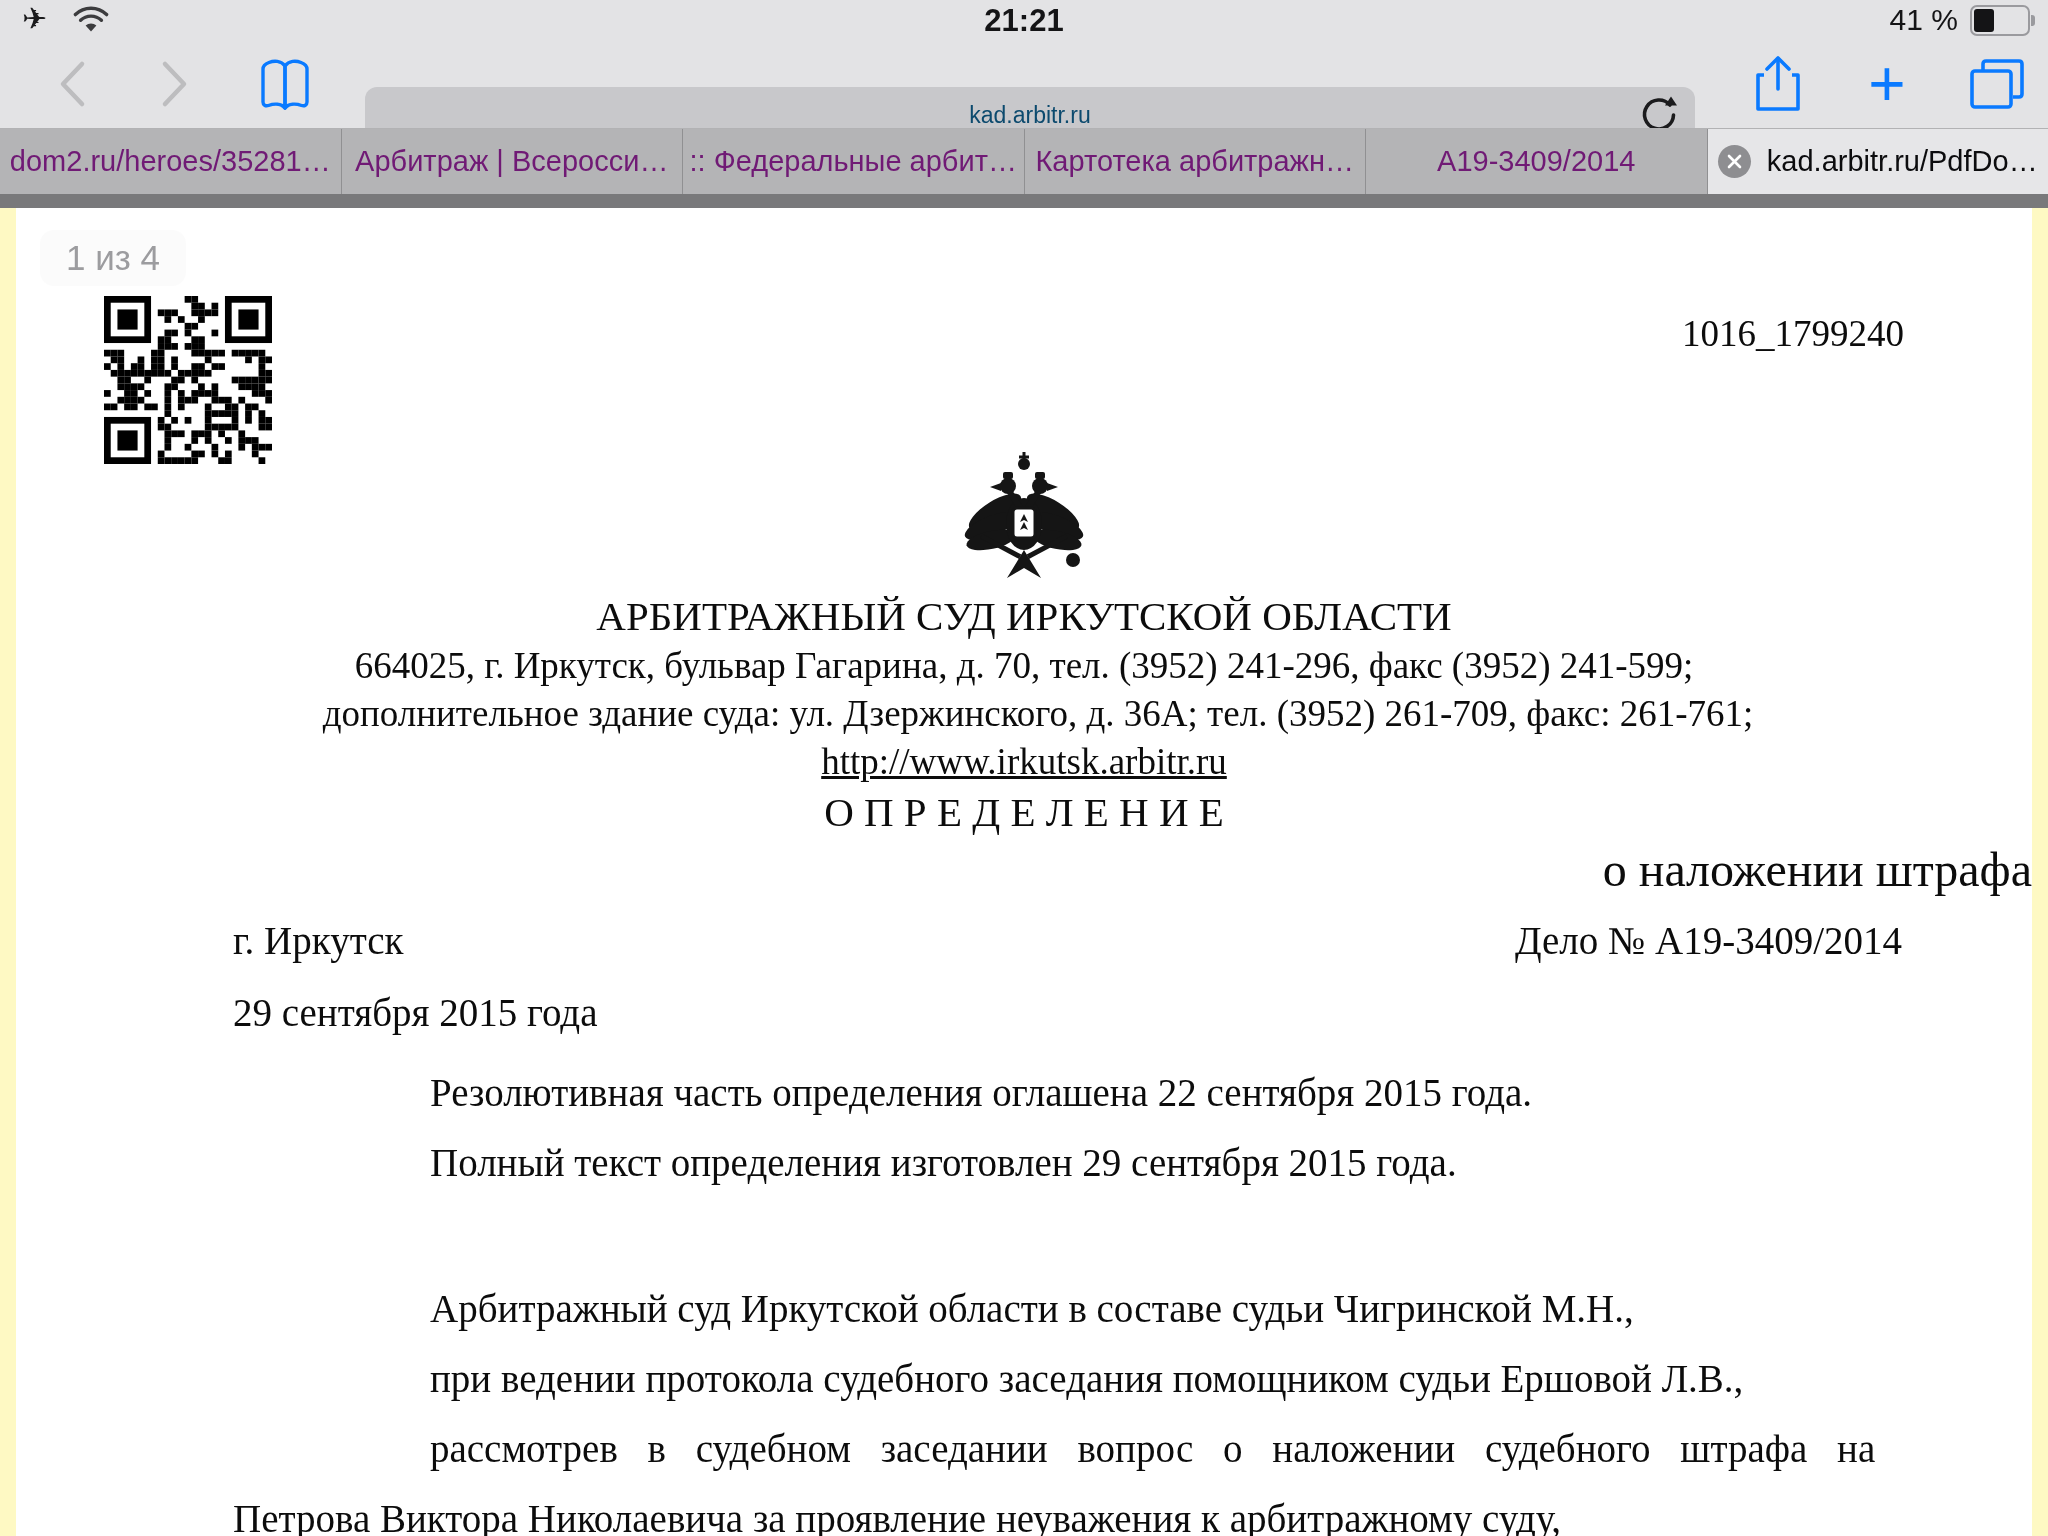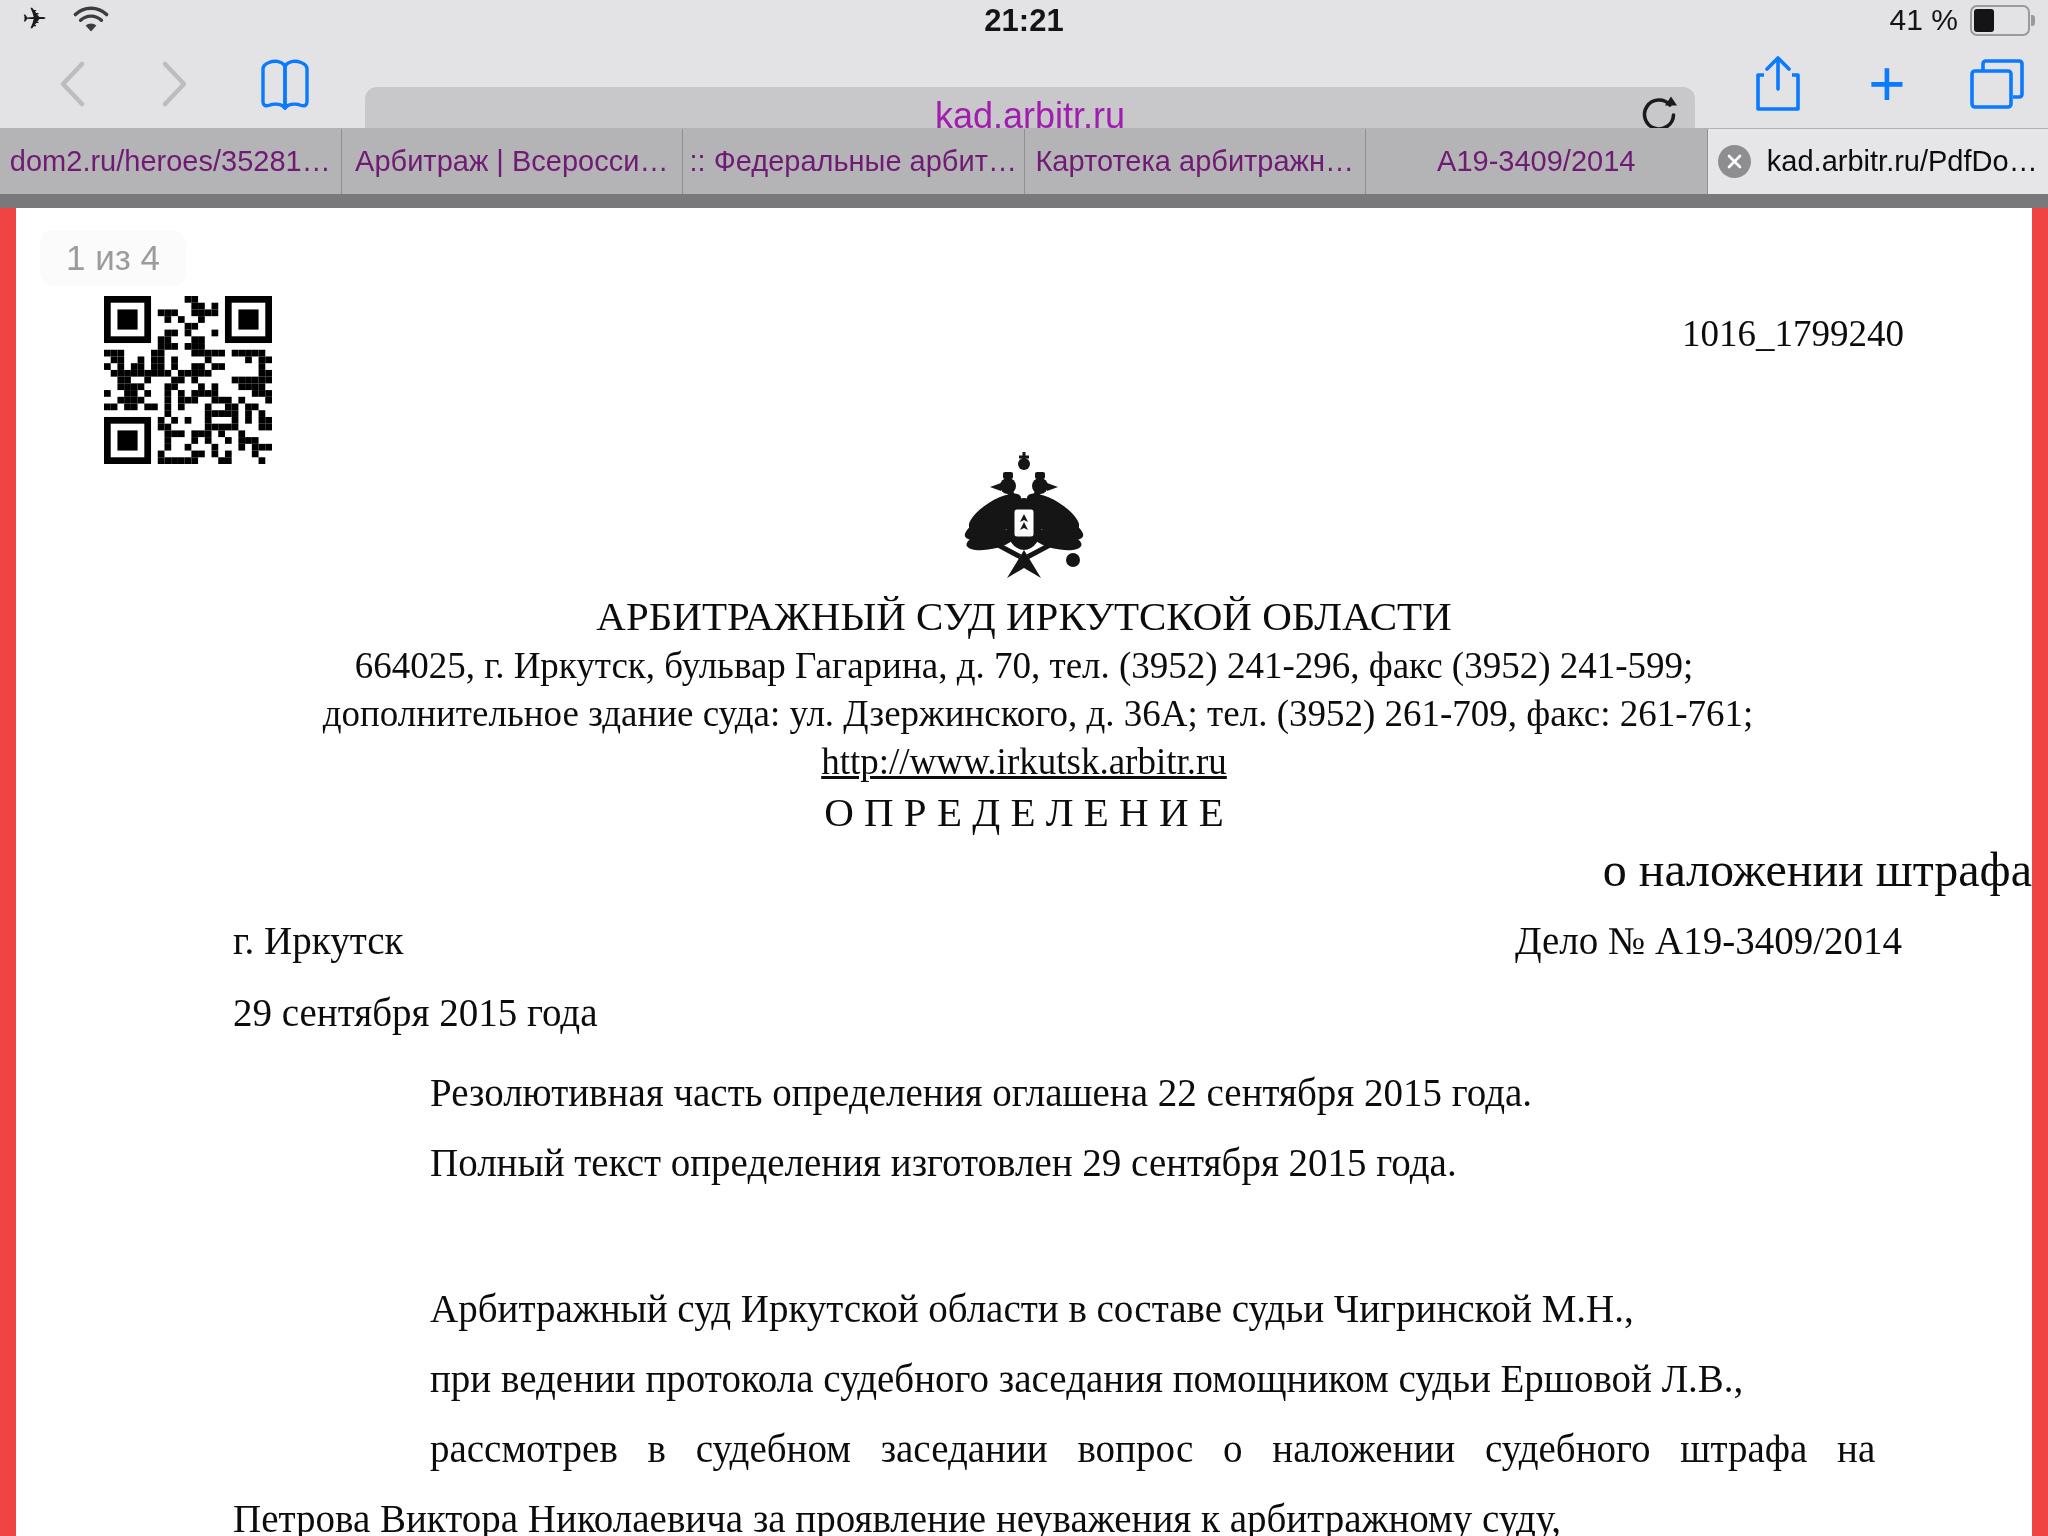--- a/index.html
+++ b/index.html
@@ -16,38 +16,38 @@
   .sb-right{position:absolute;right:18px;top:0;height:40px;display:flex;align-items:center;gap:12px;}
   .sb-batt-label{font-size:30px;color:#141416;}
   .battery{position:relative;width:56px;height:27px;border:2px solid #9a9a9e;border-radius:7px;background:transparent;}
   .battery-fill{position:absolute;left:2px;top:2px;bottom:2px;background:#141416;border-radius:3px;}
   .battery-nub{position:absolute;right:-7px;top:8px;width:4px;height:11px;background:#9a9a9e;border-radius:0 3px 3px 0;}
 
   
   .toolbar{position:absolute;left:0;top:40px;width:2048px;height:88px;background:#e3e3e5;}
   .tb-btn{position:absolute;top:0;height:88px;display:flex;align-items:center;justify-content:center;background:none;border:none;padding:0;cursor:default;}
   .url-field{position:absolute;left:365px;top:47px;width:1330px;height:56px;background:#c8c8cb;border-radius:12px;}
-  .url-text{position:absolute;left:0;right:0;top:0;height:56px;text-align:center;font-size:36px;color:#a21caf;line-height:57px;}
+  .url-text{position:absolute;left:0;right:0;top:0;height:56px;text-align:center;font-size:23px;color:#0c4a6e;line-height:57px;}
   .reload-btn{position:absolute;right:14px;top:8px;width:44px;height:40px;background:none;border:none;padding:0;}
 
   
   .tab-bar{position:absolute;left:0;top:128px;width:2048px;height:66px;display:flex;
            border-top:1px solid #b2b2b4;box-sizing:border-box;background:#b4b4b6;}
   .tab{flex:1 1 0;display:flex;align-items:center;justify-content:center;gap:16px;
        background:#b4b4b6;border-right:1px solid #909092;box-sizing:border-box;overflow:hidden;}
   .tab:last-child{border-right:none;}
   .tab .tab-label{font-size:29px;color:#701a75;white-space:nowrap;overflow:hidden;}
   .tab.active{background:#e6e6e8;}
   .tab.active .tab-label{color:#0c0c0e;font-weight:500;}
   .tab-close{width:33px;height:33px;border-radius:50%;background:#8e8e91;border:none;padding:0;
              display:flex;align-items:center;justify-content:center;flex:0 0 auto;}
   .below-strip{position:absolute;left:0;top:194px;width:2048px;height:14px;background:#79797b;}
 
   
-  .content{position:absolute;left:0;top:208px;width:2048px;height:1328px;background:#ef4444;}
+  .content{position:absolute;left:0;top:208px;width:2048px;height:1328px;background:#fef9c3;}
   .page{position:absolute;left:16px;top:0;width:2016px;height:1328px;background:#ffffff;overflow:hidden;
         font-family:"Liberation Serif",serif;color:#0c0c0c;}
 
   .page-badge{position:absolute;left:24px;top:22px;padding:8px 26px;background:rgba(251,251,251,.9);
               border-radius:14px;font-family:"Liberation Sans",sans-serif;font-size:35px;color:#9c9c9f;}
   .qr{position:absolute;left:88px;top:88px;width:168px;height:168px;}
   .doc-number{position:absolute;right:128px;top:104px;font-size:37px;}
 
   .eagle{position:absolute;left:0;right:0;top:238px;text-align:center;}
   .court-name{position:absolute;left:0;right:0;top:384px;text-align:center;font-size:41px;white-space:nowrap;}

